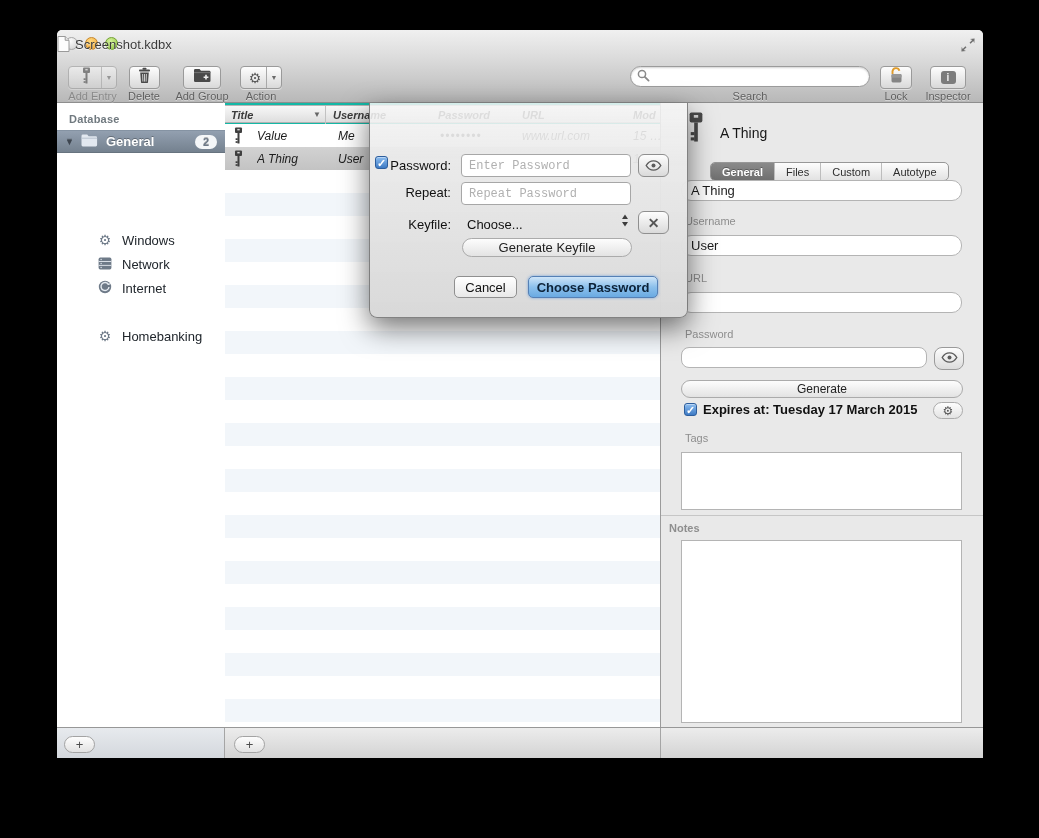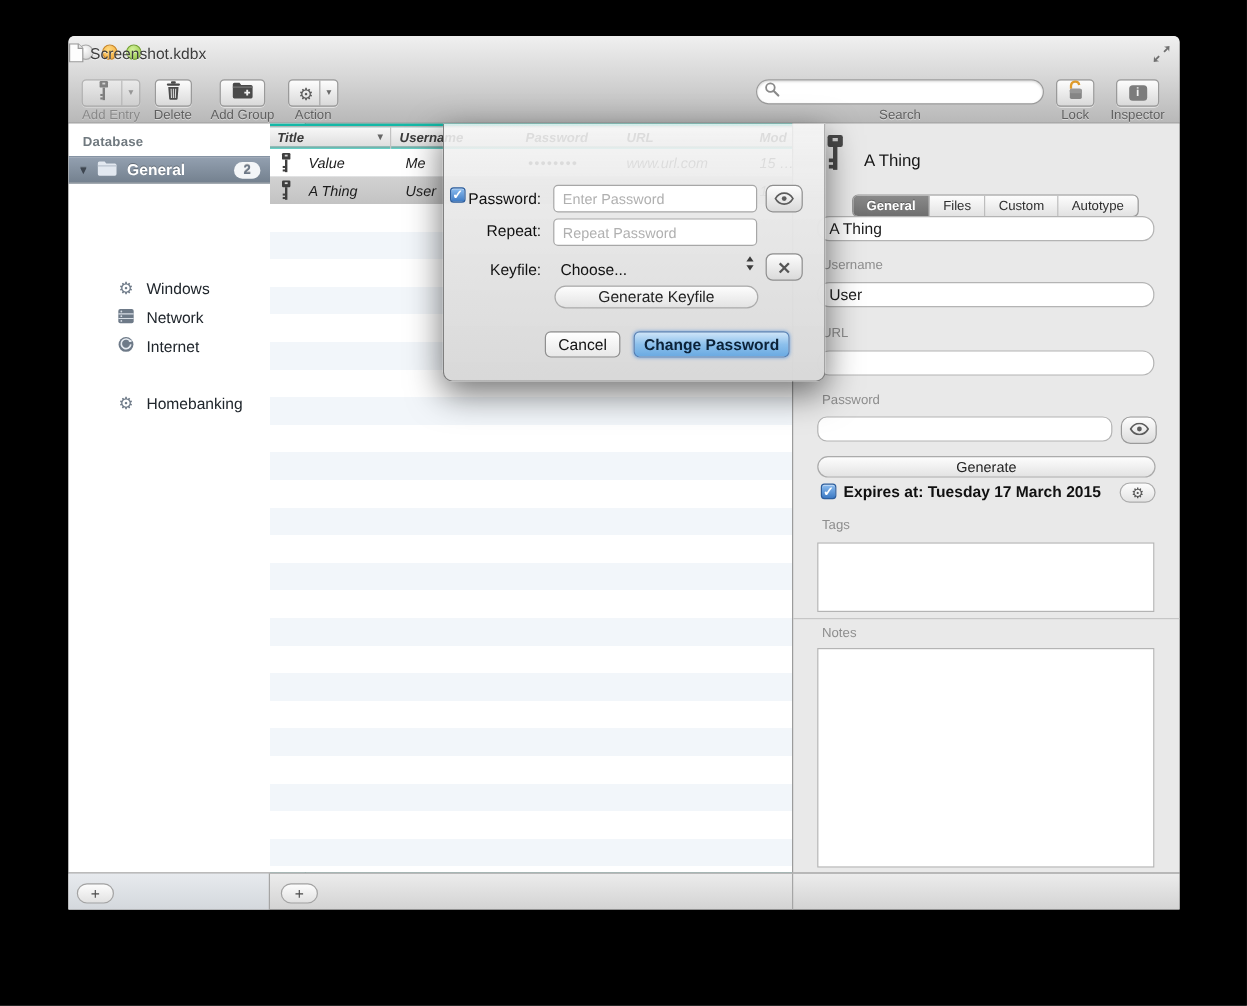--- a/index.html
+++ b/index.html
@@ -1,19 +1,19 @@
 <!DOCTYPE html>
 <html><head>
 <meta charset="utf-8">
 <style>
   * { margin:0; padding:0; box-sizing:border-box; }
   html,body { width:1039px; height:838px; background:#000; overflow:hidden;
               font-family:"Liberation Sans", sans-serif; }
   .abs { position:absolute; }
-  .mono { font-family:Liberation Sans, sans-serif; }
+  .mono { font-family:Liberation Mono, monospace; }
 
   
   #window { position:absolute; left:57px; top:30px; width:926px; height:728px;
             border-radius:5px 5px 0 0; overflow:visible;
             box-shadow:0 18px 45px rgba(0,0,0,.75); background:#e9e9e9; }
   #window-clip { position:absolute; inset:0; border-radius:5px 5px 0 0; overflow:hidden; }
 
   
   #chrome { position:absolute; left:0; top:0; width:926px; height:73px;
             background:linear-gradient(#f0f0f0, #d8d8d8 45%, #b8b8b8);
@@ -345,21 +345,21 @@
     <span class="abs" style="left:42px; top:299px; font-size:13px; font-weight:bold; color:#111;">Expires at: Tuesday 17 March 2015</span>
     <div class="pill-btn" style="left:272px; top:299px; width:30px; height:17px; border-radius:9px;">
           <span style="font-size:12px; color:#555;">⚙</span>
         </div>
 
     <span class="insp-label" style="left:24px; top:329px;">Tags</span>
     <textarea class="boxarea" style="top: 349px; height: 58px;" value=""></textarea>
 
     <div class="abs" style="left:0; top:412px; width:323px; height:1px; background:#c6c6c6;"></div>
 
-    <span class="insp-label" style="left:24px; top:419px;">Notes</span>
+    <span class="insp-label" style="left:8px; top:419px;font-weight:bold;">Notes</span>
     <textarea class="boxarea" style="top: 437px; height: 183px;" value=""></textarea>
   </div>
 
   <div id="footer">
     <div id="footer-side"></div>
     <div id="footer-insp-div"></div>
     <div class="plus-btn" style="left:7px;"><span>+</span></div>
     <div class="plus-btn" style="left:177px;"><span>+</span></div>
   </div>
 
@@ -388,18 +388,18 @@
         </div>
 
     <div class="pill-btn" style="left:92px; top:135px; width:170px; height:19px; font-size:13px;">
           <span>Generate Keyfile</span>
         </div>
 
     <div id="btn-cancel">
           <span>Cancel</span>
         </div>
     <div id="btn-change">
-          <span>Change Password</span>
+          <span>Choose Password</span>
         </div>
   </div>
 
  </div>
 </div>
 
 </body></html>

